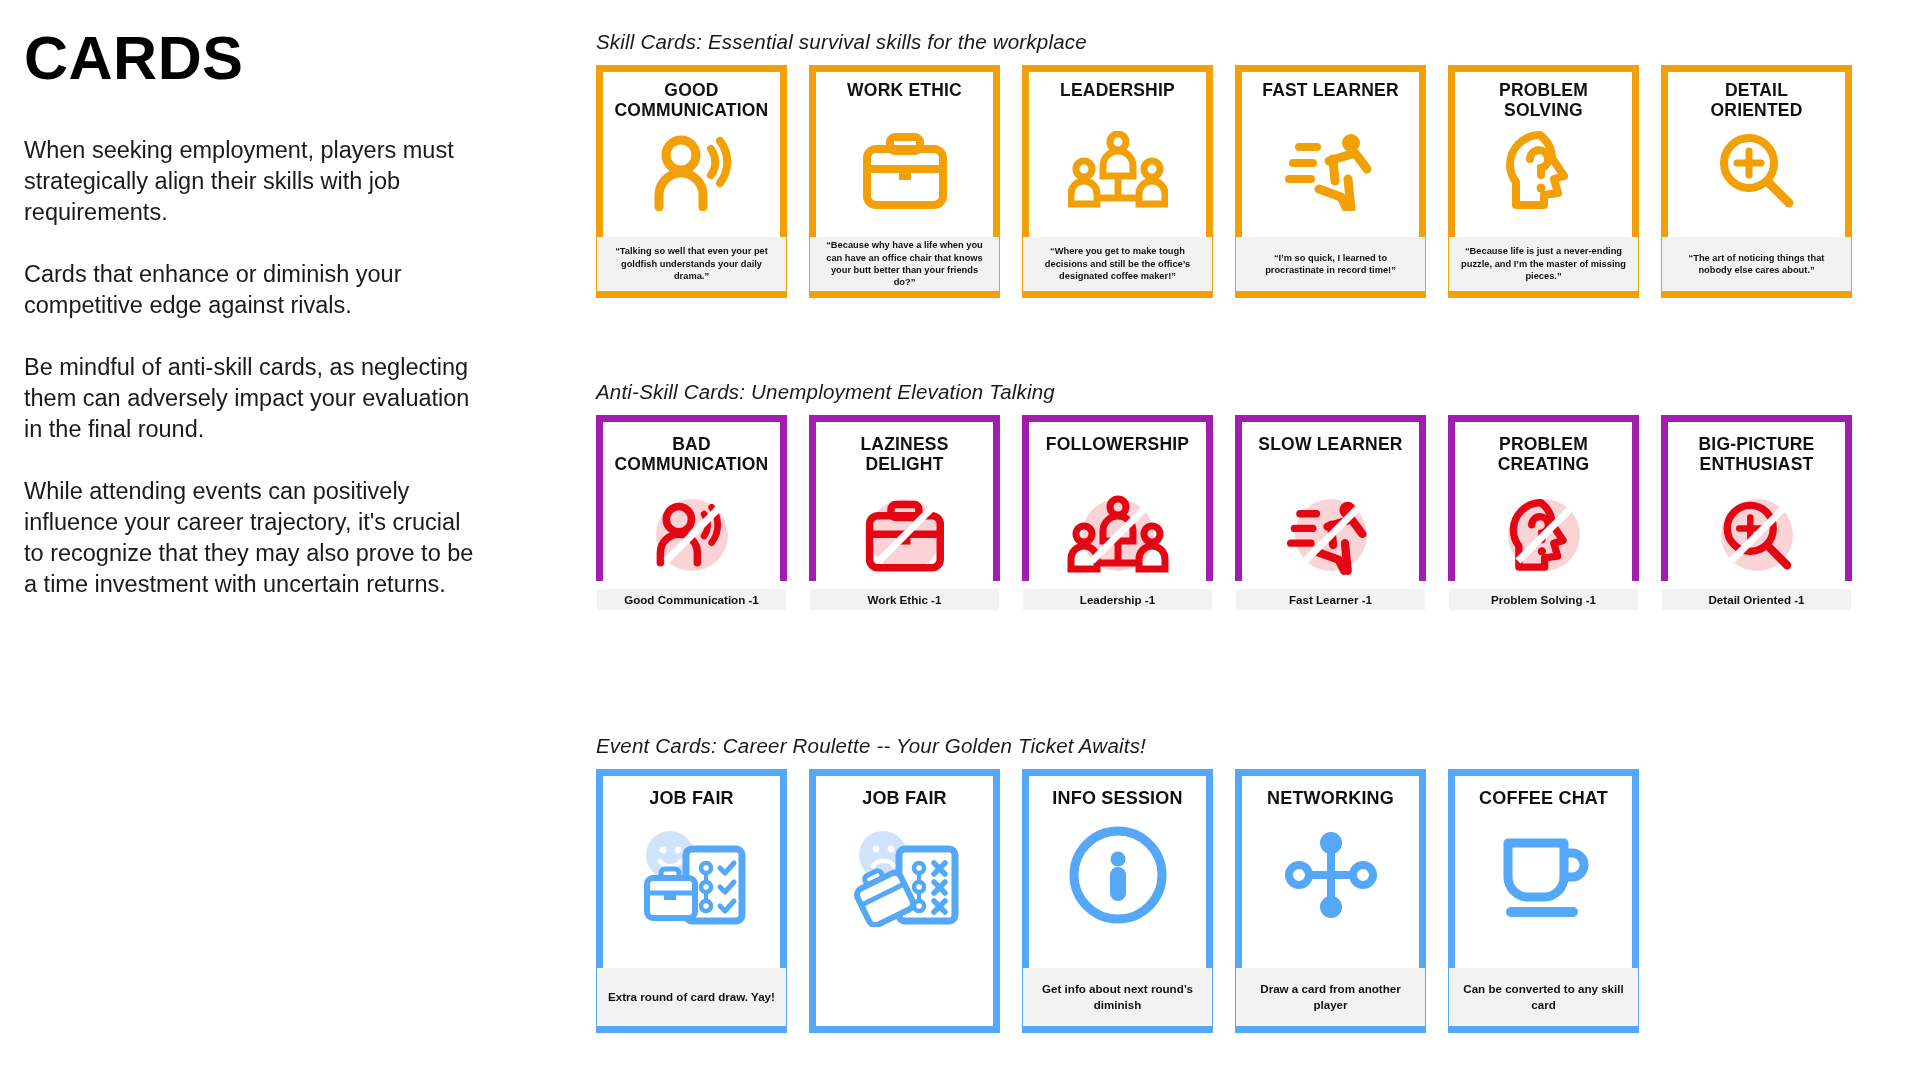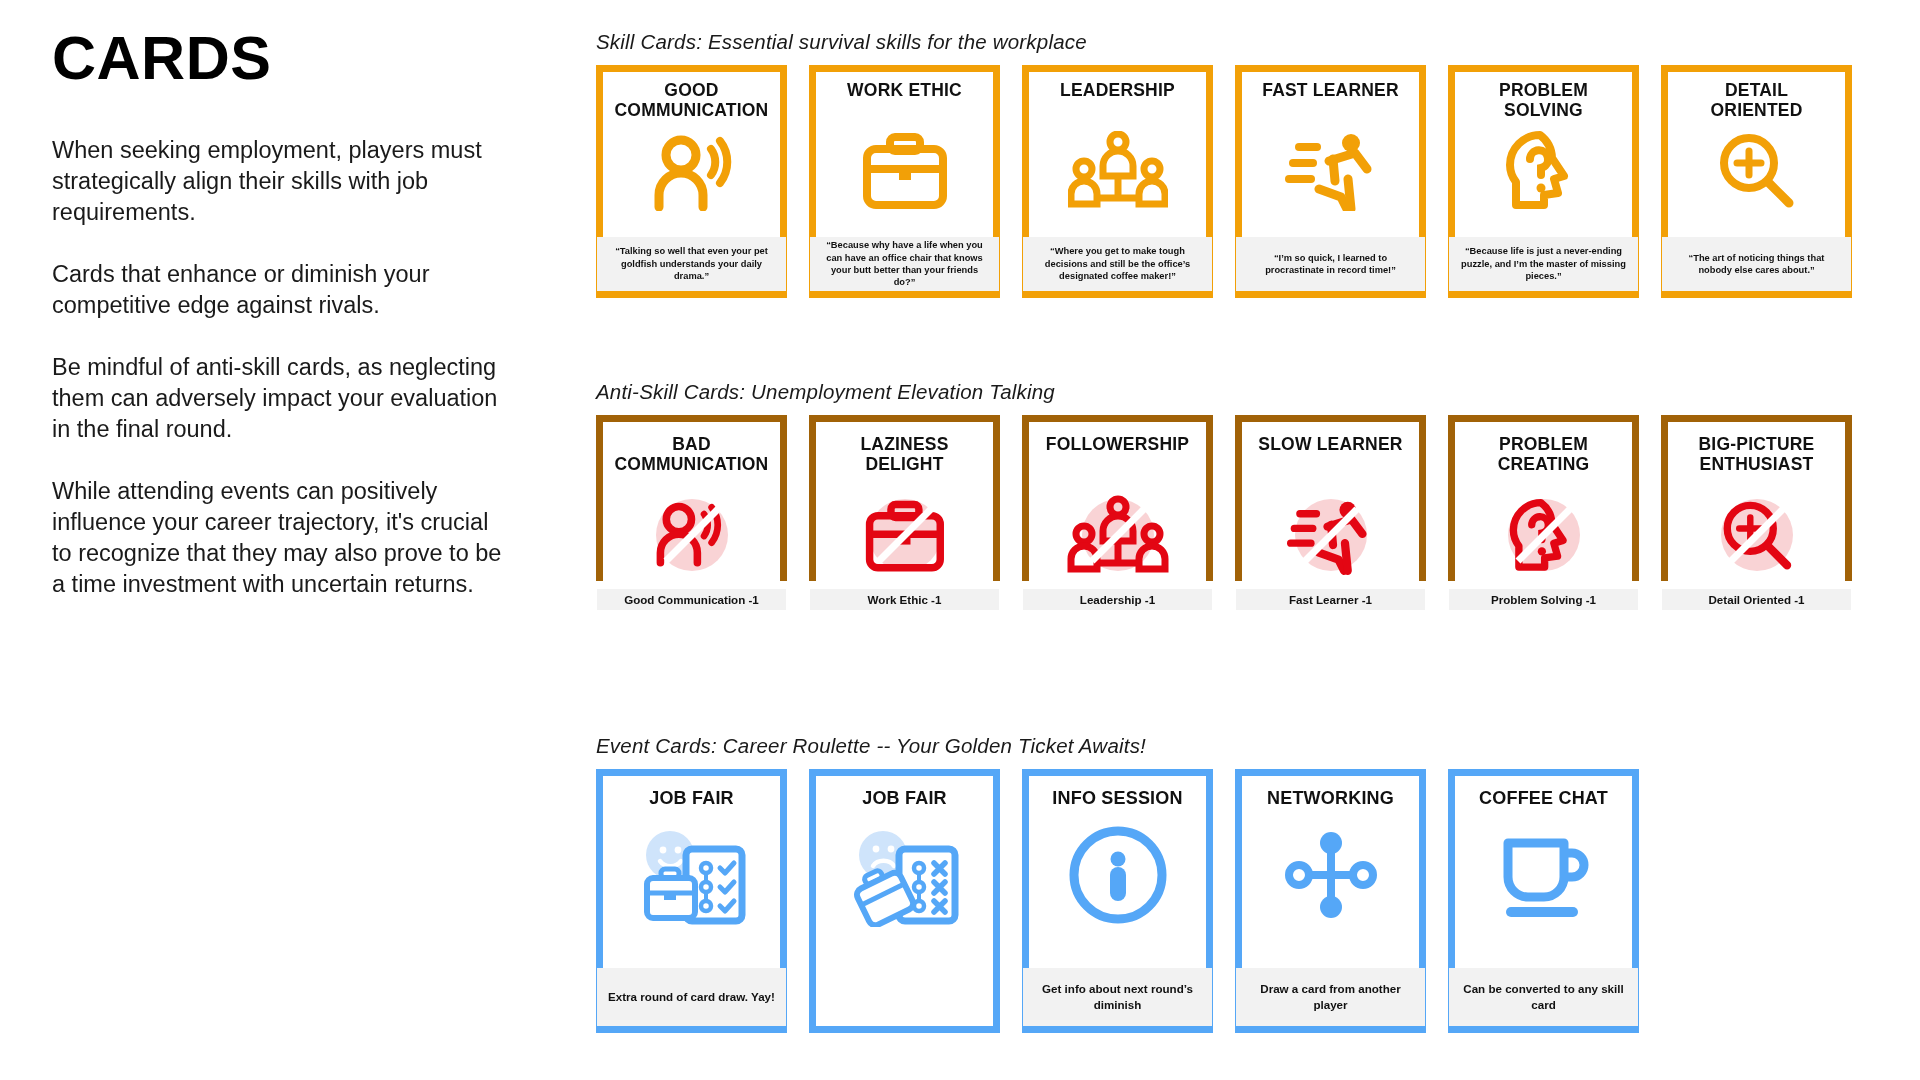--- a/index.html
+++ b/index.html
@@ -7,21 +7,21 @@
     width: 1920px; height: 1080px;
     background: #ffffff;
     font-family: "Liberation Sans", sans-serif;
     overflow: hidden;
   }
   .page { position: relative; width: 1920px; height: 1080px; }
 
   
   .left-col {
     position: absolute;
-    left: 52px; top: 28px;
+    left: 24px; top: 28px;
     width: 470px;
   }
   .title {
     font-size: 61px;
     font-weight: 800;
     letter-spacing: 0.5px;
     color: #000000;
     line-height: 1.0;
     margin-bottom: 46px;
   }
@@ -94,21 +94,21 @@
   .skill .card-title { min-height: 40px; }
   .skill .card-icon { height: 96px; margin-top: 2px; }
   .skill .card-foot {
     font-size: 9.3px; line-height: 1.33;
     height: 54px; padding: 4px 9px;
     margin: 0 -6px;
     font-weight: 700;
   }
 
   
-  .anti .card { border: 7px solid #a16207; height: 166px; }
+  .anti .card { border: 7px solid #a21caf; height: 166px; }
   .anti .card-inner { padding: 13px 6px 0; }
   .anti .card-title { min-height: 42px; }
   .anti .card-icon { height: 108px; margin-top: 4px; }
   .anti .card-foot {
     font-size: 11.6px; height: 50px;
     margin: 0 -6px; padding: 4px 6px;
   }
 
   
   .event .card { border: 7px solid #55A7F7; height: 264px; }

